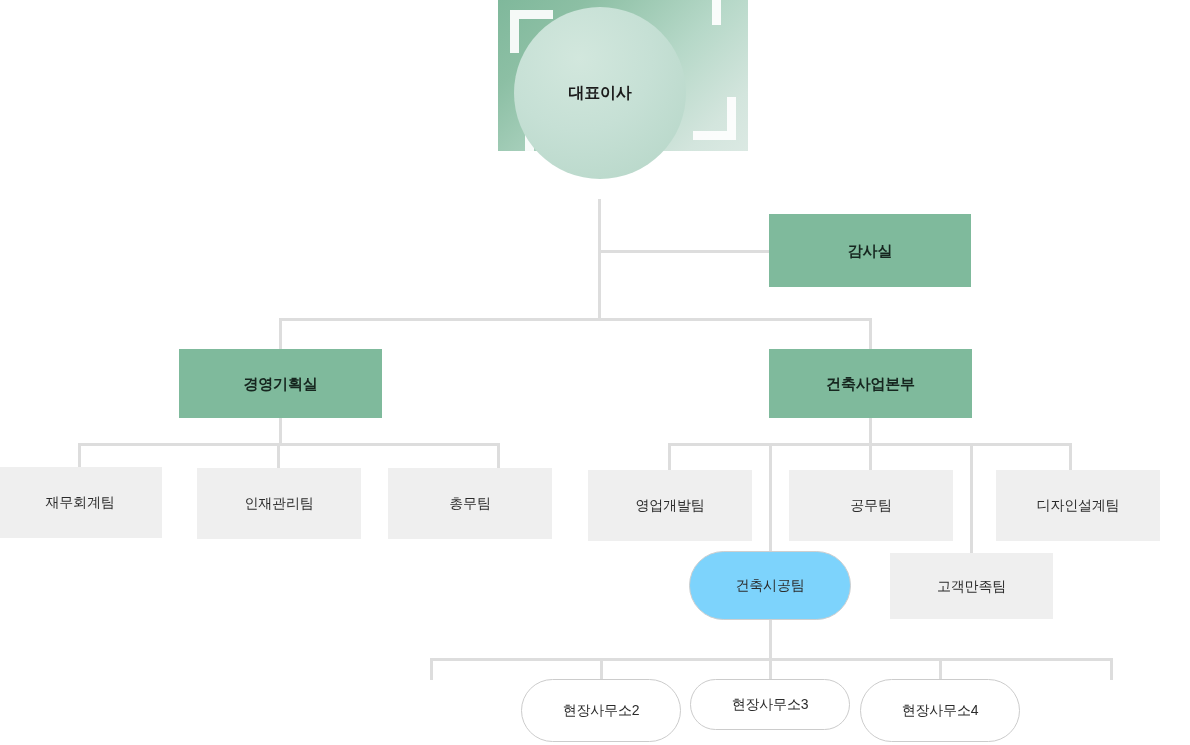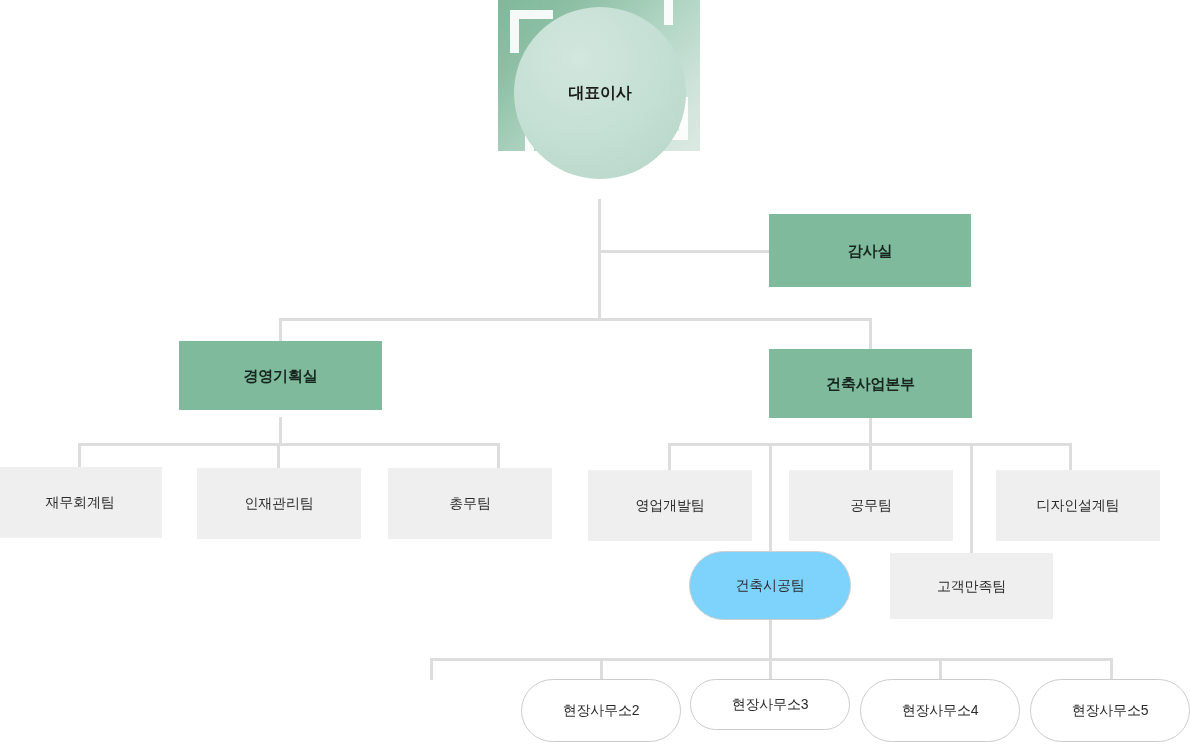--- a/index.html
+++ b/index.html
@@ -43,20 +43,21 @@
     letter-spacing: -0.2px;
   }
 
   
   .ceo-wrap {
     position: absolute;
     left: 498px;
     top: -1px;
     width: 202px;
     height: 152px;
+    padding-left: 48px;
   }
   .ceo-square {
     position: absolute;
     inset: 0;
     background: linear-gradient(135deg, #7fb89b 0%, #8cbfa4 22%, #b6d8c8 58%, #d3e5dd 85%, #dbe9e3 100%);
   }
   
   .ceo-corner-tl {
     position: absolute;
     left: 12px;
@@ -211,21 +212,21 @@
     <div class="ceo-corner-br"></div>
     <div class="ceo-circle">
       <span class="node-label">대표이사</span>
     </div>
   </div>
 
   <div class="node box-green" style="left:769px; top:214px; width:202px; height:73px;">
     <span class="node-label">감사실</span>
   </div>
 
-  <div class="node box-green" style="left:179px; top:341px; width:203px; height:69px;">
+  <div class="node box-green" style="left:179px; top:349px; width:203px; height:69px;">
     <span class="node-label">경영기획실</span>
   </div>
 
   <div class="node box-green" style="left:769px; top:349px; width:203px; height:69px;">
     <span class="node-label">건축사업본부</span>
   </div>
 
   <div class="node box-gray" style="left:-2px; top:467px; width:164px; height:71px;">
     <span class="node-label">재무회계팀</span>
   </div>
@@ -264,17 +265,14 @@
   </div>
 
   <div class="node box-pill" style="left:690px; top:679px; width:160px; height:51px;">
     <span class="node-label">현장사무소3</span>
   </div>
 
   <div class="node box-pill" style="left:860px; top:679px; width:160px; height:63px;">
     <span class="node-label">현장사무소4</span>
   </div>
 
-  <div class="node box-pill" style="left:1030px; top:679px; width:160px; height:63px;">
-    <span class="node-label">현장사무소5</span>
-  </div>
 
 </div>
 
 </body></html>

